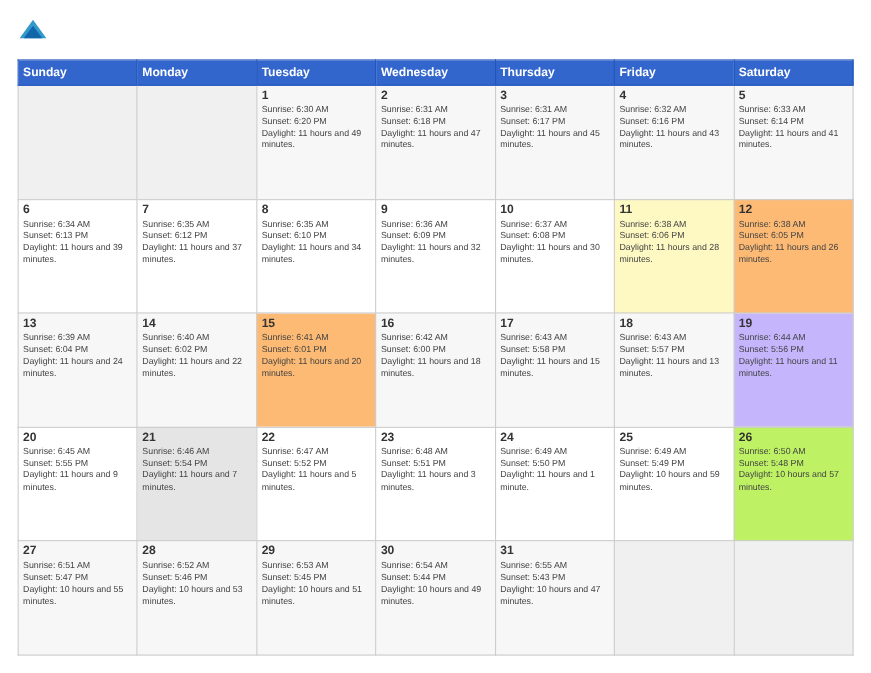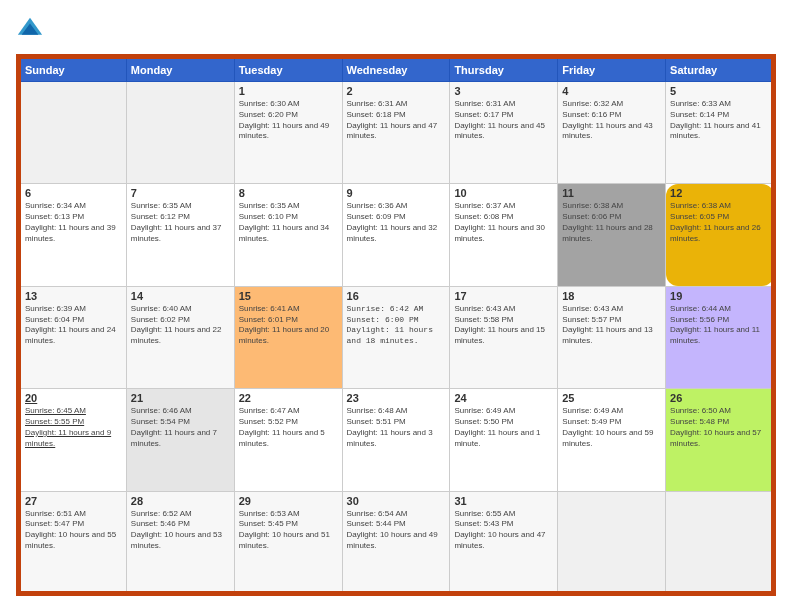--- a/index.html
+++ b/index.html
@@ -48,21 +48,21 @@
       font-size: 32px;
       font-weight: bold;
       color: #333;
     }
     .location-title {
       font-size: 16px;
       color: #555;
     }
     .calendar {
       flex: 1;
-      border: 5px solid #c2410c;
+      border: 1px solid #c2410c;
       border-collapse: collapse;
       width: 100%;
       table-layout: fixed;
     }
     .calendar th {
       background: #3366cc;
       color: #fff;
       font-size: 11px;
       font-weight: bold;
       padding: 5px 4px;
@@ -191,27 +191,27 @@
             <div class="day-info" style="white-space: pre-line;">Sunrise: 6:36 AM
 Sunset: 6:09 PM
 Daylight: 11 hours and 32 minutes.</div>
           </td>
           <td style="background: rgb(255, 255, 255);">
             <span class="day-num">10</span>
             <div class="day-info" style="white-space: pre-line;">Sunrise: 6:37 AM
 Sunset: 6:08 PM
 Daylight: 11 hours and 30 minutes.</div>
           </td>
-          <td style="background: #a3a3a3;">
+          <td style="background: #fef9c3;">
             <span class="day-num">11</span>
             <div class="day-info" style="white-space: pre-line;">Sunrise: 6:38 AM
 Sunset: 6:06 PM
 Daylight: 11 hours and 28 minutes.</div>
           </td>
-          <td style="background: #eab308; border-radius: 12px;">
+          <td style="background: #fdba74;">
             <span class="day-num">12</span>
             <div class="day-info" style="white-space: pre-line;">Sunrise: 6:38 AM
 Sunset: 6:05 PM
 Daylight: 11 hours and 26 minutes.</div>
           </td>
         </tr>
         <tr>
           <td style="background: rgb(247, 247, 247);">
             <span class="day-num">13</span>
             <div class="day-info" style="white-space: pre-line;">Sunrise: 6:39 AM
@@ -225,21 +225,21 @@
 Daylight: 11 hours and 22 minutes.</div>
           </td>
           <td style="background: #fdba74;">
             <span class="day-num">15</span>
             <div class="day-info" style="white-space: pre-line;">Sunrise: 6:41 AM
 Sunset: 6:01 PM
 Daylight: 11 hours and 20 minutes.</div>
           </td>
           <td style="background: rgb(247, 247, 247);">
             <span class="day-num">16</span>
-            <div class="day-info" style="white-space: pre-line; font-family: Liberation Mono, monospace;">Sunrise: 6:42 AM
+            <div class="day-info" style="white-space: pre-line;">Sunrise: 6:42 AM
 Sunset: 6:00 PM
 Daylight: 11 hours and 18 minutes.</div>
           </td>
           <td style="background: rgb(247, 247, 247);">
             <span class="day-num">17</span>
             <div class="day-info" style="white-space: pre-line;">Sunrise: 6:43 AM
 Sunset: 5:58 PM
 Daylight: 11 hours and 15 minutes.</div>
           </td>
           <td style="background: rgb(247, 247, 247);">
@@ -249,21 +249,21 @@
 Daylight: 11 hours and 13 minutes.</div>
           </td>
           <td style="background: #c4b5fd;">
             <span class="day-num">19</span>
             <div class="day-info" style="white-space: pre-line;">Sunrise: 6:44 AM
 Sunset: 5:56 PM
 Daylight: 11 hours and 11 minutes.</div>
           </td>
         </tr>
         <tr>
-          <td style="background: rgb(255, 255, 255); text-decoration: underline;">
+          <td style="background: rgb(255, 255, 255);">
             <span class="day-num">20</span>
             <div class="day-info" style="white-space: pre-line;">Sunrise: 6:45 AM
 Sunset: 5:55 PM
 Daylight: 11 hours and 9 minutes.</div>
           </td>
           <td style="background: #e5e5e5;">
             <span class="day-num">21</span>
             <div class="day-info" style="white-space: pre-line;">Sunrise: 6:46 AM
 Sunset: 5:54 PM
 Daylight: 11 hours and 7 minutes.</div>

